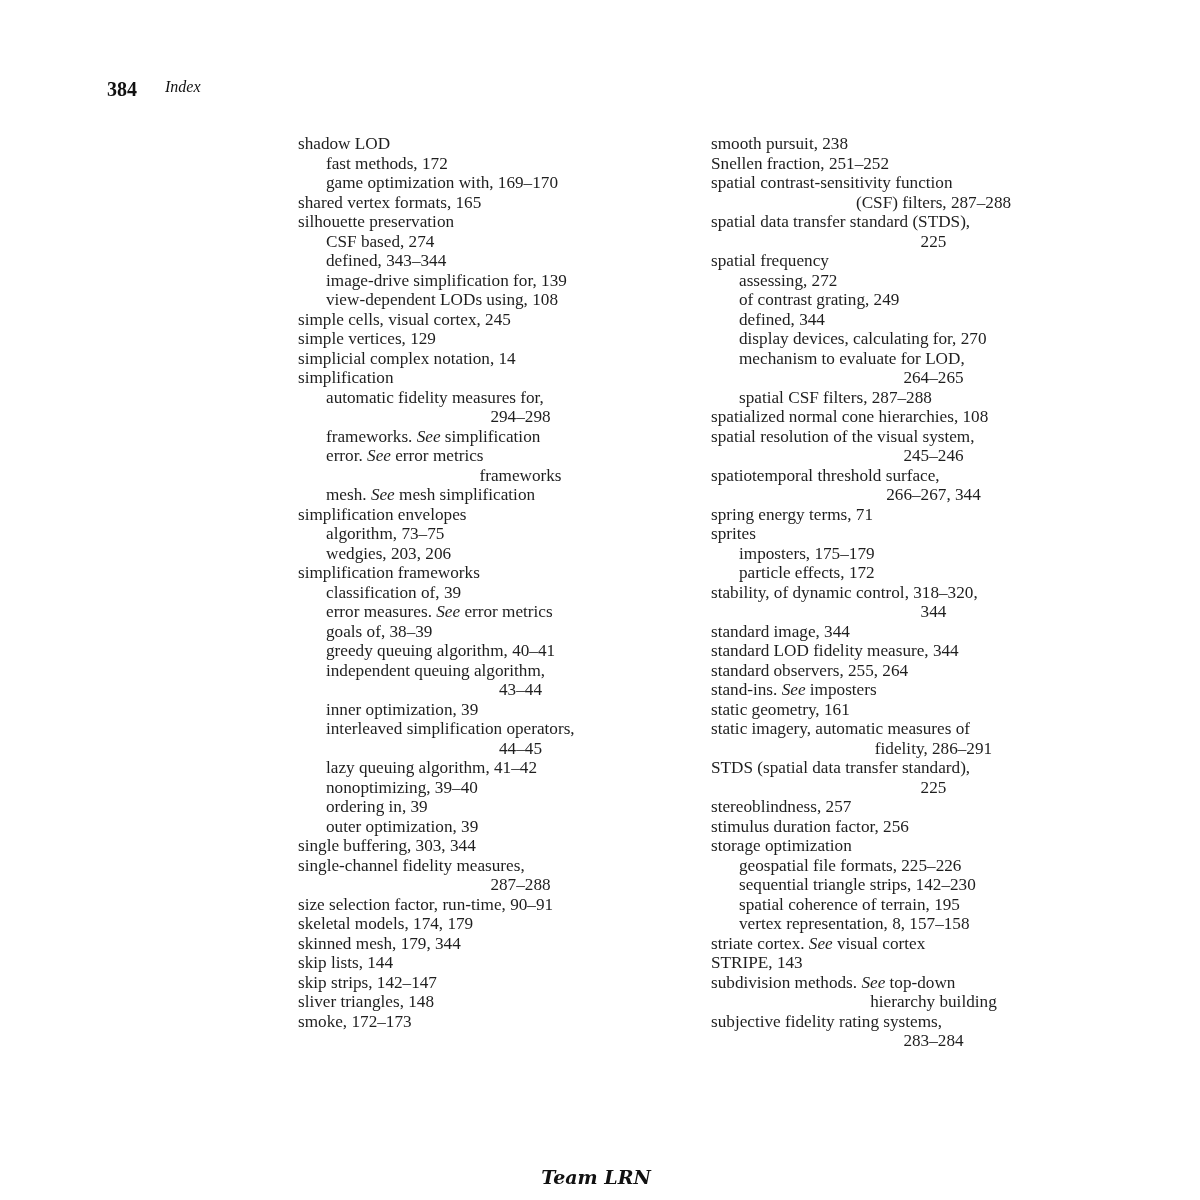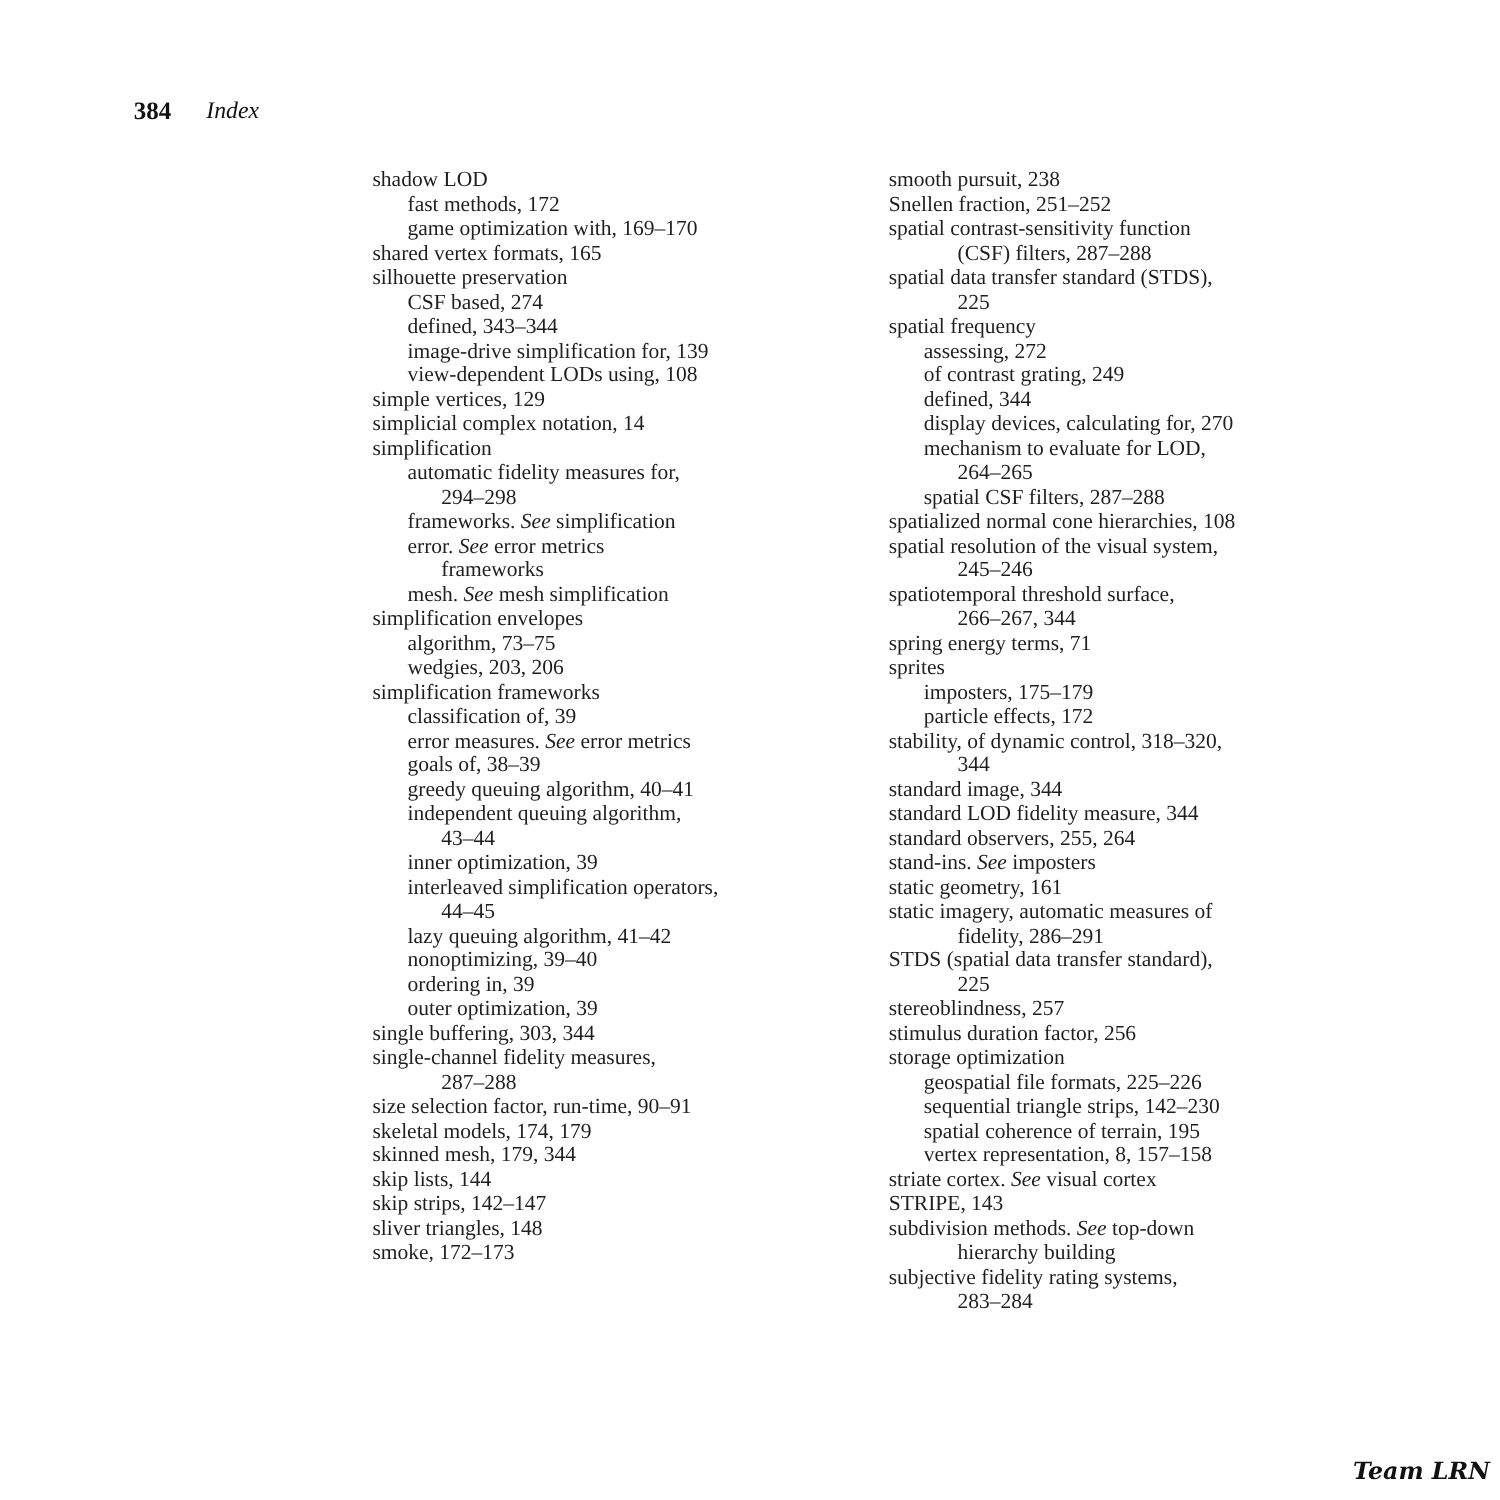--- a/index.html
+++ b/index.html
@@ -1,48 +1,49 @@
 <!DOCTYPE html>
 <html><head>
 <meta charset="utf-8">
 <style>
   html, body { margin: 0; padding: 0; background: #ffffff; }
   body { width: 1200px; height: 1200px; position: relative; overflow: hidden;
          font-family: "DejaVu Serif", "Liberation Serif", serif; color: #1a1a1a; }
   .header { position: absolute; left: 107px; top: 78px; height: 26px; display: flex; align-items: flex-start; }
   .page-num { font-family: "Liberation Serif", serif; font-weight: bold; font-size: 20px; color: #111; }
-  .running-head { font-family: "Liberation Serif", serif; font-style: italic; font-size: 19px; margin-left: 28px; color: #111; }
+  .running-head { font-family: "Liberation Serif", serif; font-style: italic; font-size: 16px; margin-left: 28px; color: #111; }
   .col { position: absolute; top: 134px; width: 390px; }
   .col.left { left: 298px; }
   .col.right { left: 711px; }
   .line { font-family: "Liberation Serif", serif; font-size: 17.2px; line-height: 19.5px; height: 19.5px; white-space: nowrap; color: #1e1e1e; }
   .lvl1 { padding-left: 28px; }
-  .lvl2 { padding-left: 55px; }
+  .lvl2 { padding-left: 55px; text-align: center; }
   .see { font-style: italic; }
-  .footer { position: absolute; left: 0; width: 1192px; top: 1166px; text-align: right;
+  .footer { position: absolute; left: 0; width: 1192px; top: 1166px; text-align: center;
             font-family: "DejaVu Serif", "Liberation Serif", serif; font-weight: bold; font-style: italic; font-size: 19px; color: #111; }
 </style>
 </head>
 <body>
 
 <div class="header">
   <span class="page-num">384</span>
   <span class="running-head">Index</span>
 </div>
 
 <div class="col left" id="col-0">
     <div class="line lvl0"><span>shadow LOD</span><span class="see"></span><span></span></div>
     <div class="line lvl1"><span>fast methods, 172</span><span class="see"></span><span></span></div>
     <div class="line lvl1"><span>game optimization with, 169–170</span><span class="see"></span><span></span></div>
     <div class="line lvl0"><span>shared vertex formats, 165</span><span class="see"></span><span></span></div>
     <div class="line lvl0"><span>silhouette preservation</span><span class="see"></span><span></span></div>
     <div class="line lvl1"><span>CSF based, 274</span><span class="see"></span><span></span></div>
     <div class="line lvl1"><span>defined, 343–344</span><span class="see"></span><span></span></div>
     <div class="line lvl1"><span>image-drive simplification for, 139</span><span class="see"></span><span></span></div>
     <div class="line lvl1"><span>view-dependent LODs using, 108</span><span class="see"></span><span></span></div>
+    <div class="line lvl0"><span>simple cells, visual cortex, 245</span><span class="see"></span><span></span></div>
     <div class="line lvl0"><span>simple vertices, 129</span><span class="see"></span><span></span></div>
     <div class="line lvl0"><span>simplicial complex notation, 14</span><span class="see"></span><span></span></div>
     <div class="line lvl0"><span>simplification</span><span class="see"></span><span></span></div>
     <div class="line lvl1"><span>automatic fidelity measures for,</span><span class="see"></span><span></span></div>
     <div class="line lvl2"><span>294–298</span><span class="see"></span><span></span></div>
     <div class="line lvl1"><span>frameworks. </span><span class="see">See</span><span> simplification</span></div>
     <div class="line lvl1"><span>error. </span><span class="see">See</span><span> error metrics</span></div>
     <div class="line lvl2"><span>frameworks</span><span class="see"></span><span></span></div>
     <div class="line lvl1"><span>mesh. </span><span class="see">See</span><span> mesh simplification</span></div>
     <div class="line lvl0"><span>simplification envelopes</span><span class="see"></span><span></span></div>

